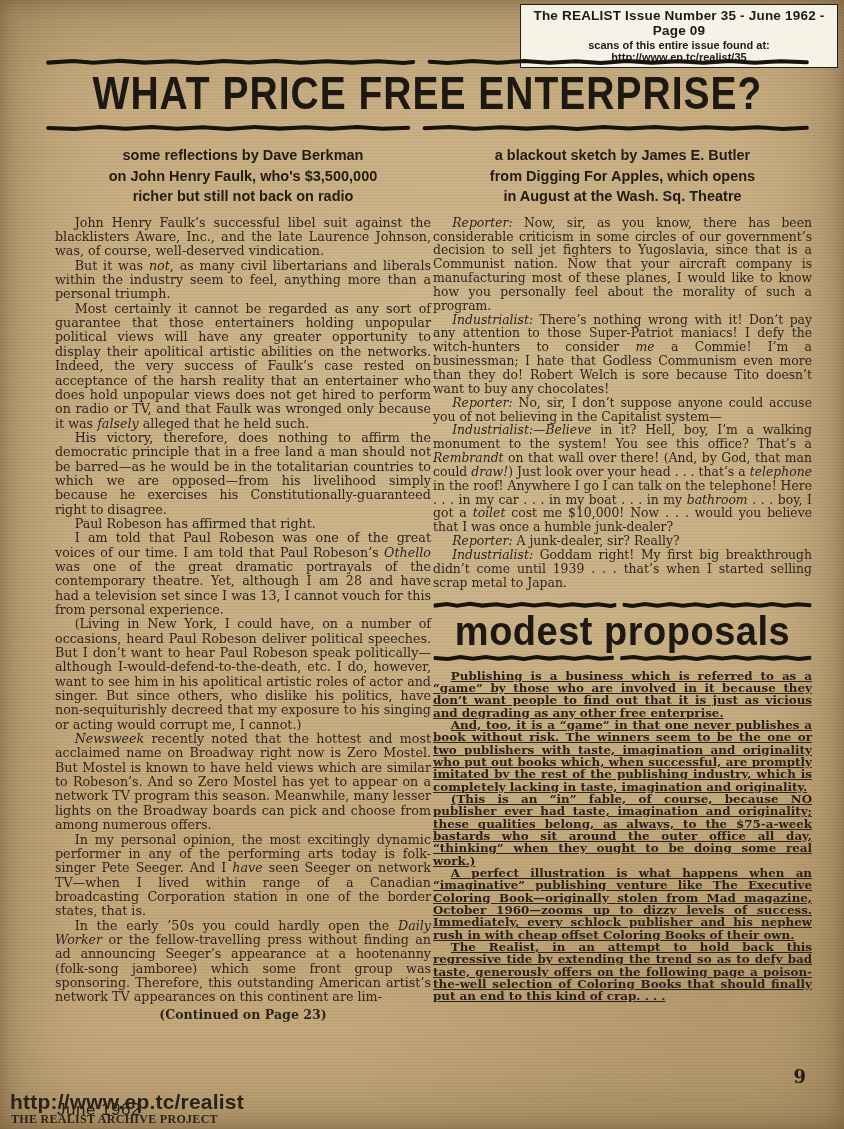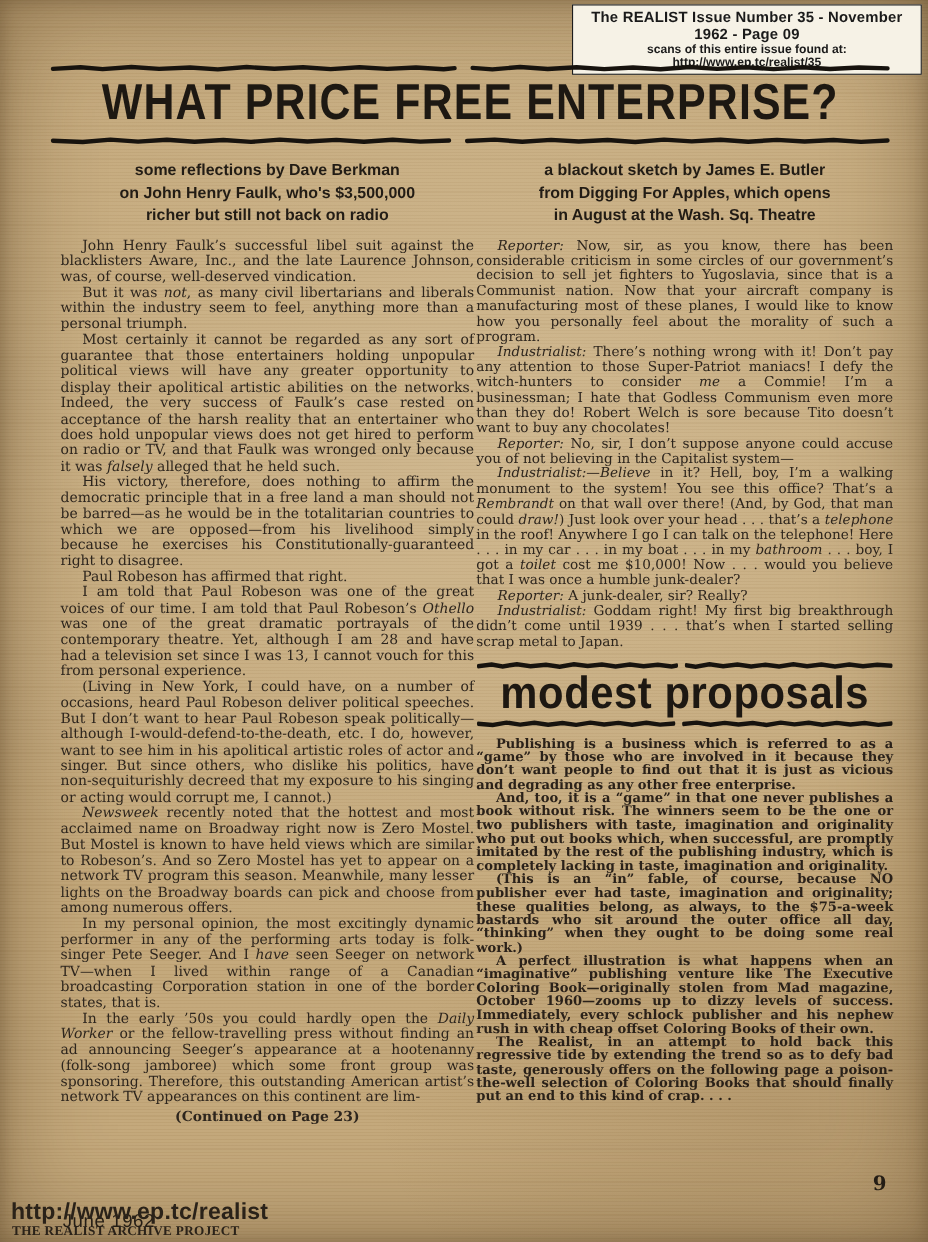--- a/index.html
+++ b/index.html
@@ -69,21 +69,21 @@
     font-family:"Liberation Sans", sans-serif; font-weight:900;
     font-size:38px; letter-spacing:0.5px; color:#1d1812;
     transform:scaleY(1.08); margin:1px 0 0;
   }
   .mp-byline {
     font-family:"Liberation Sans", sans-serif; font-weight:bold;
     font-size:14px; margin:2px 0 6px; color:#221c15;
   }
   .mp-body p {
     font-size:11.9px; line-height:12.35px; font-weight:bold;
-    text-align:justify; text-indent:1.5em; color:#2a2119;
+    text-align:justify; text-indent:1.5em; color:#2a2119;text-decoration:underline;
   }
   .mp-body { margin-top:8px; }
 
   
   .issue-date {
     position:absolute; left:57px; top:1100px;
     font-family:"Liberation Sans", sans-serif; font-weight:400;
     font-size:17px; color:#241d15; letter-spacing:0.5px;
   }
   .page-num {
@@ -103,21 +103,21 @@
     font-family:Liberation Serif, serif; font-weight:bold;
     font-size:12px; color:#2a2219; letter-spacing:0.3px;
   }
 </style>
 </head>
 <body>
 
 <div class="page">
 
   <div class="scan-box">
-    <div class="l1">The REALIST Issue Number 35 - November 1962 - Page 09</div>
+    <div class="l1">The REALIST Issue Number 35 - June 1962 - Page 09</div>
     <div class="l2">scans of this entire issue found at: http://www.ep.tc/realist/35</div>
   </div>
 
   <div class="masthead">
     <svg class="rough" width="100%" height="9" viewBox="0 0 760 8" preserveAspectRatio="none">
         <path stroke-width="3.6" d="M3 5 L28 3.6 48 5.2 74 3.4 99 5 127 3.8 152 5.4 178 3.5 203 4.9 229 3.6 254 5.2 280 3.7 305 5 331 3.8 356 5.3 366 4.4 M382 4.2 L400 5.4 425 3.5 450 5.1 476 3.6 501 5.2 527 3.8 552 5.3 578 3.5 603 5 629 3.7 654 5.2 680 3.6 705 5.1 731 3.8 757 4.6"></path>
       </svg>
     <div class="page-title">WHAT PRICE FREE ENTERPRISE?</div>
     <svg class="rough" width="100%" height="9" viewBox="0 0 760 8" preserveAspectRatio="none">
         <path stroke-width="3.6" d="M3 4.4 L30 5.4 55 3.5 80 5.1 106 3.6 131 5.2 157 3.8 182 5.3 208 3.5 233 5 259 3.7 284 5.2 310 3.6 335 5.1 361 4.2 M377 4.6 L402 3.5 427 5.2 453 3.7 478 5 504 3.8 529 5.4 555 3.5 580 4.9 606 3.6 631 5.2 657 3.7 682 5 708 3.8 733 5.3 757 4.2"></path>

